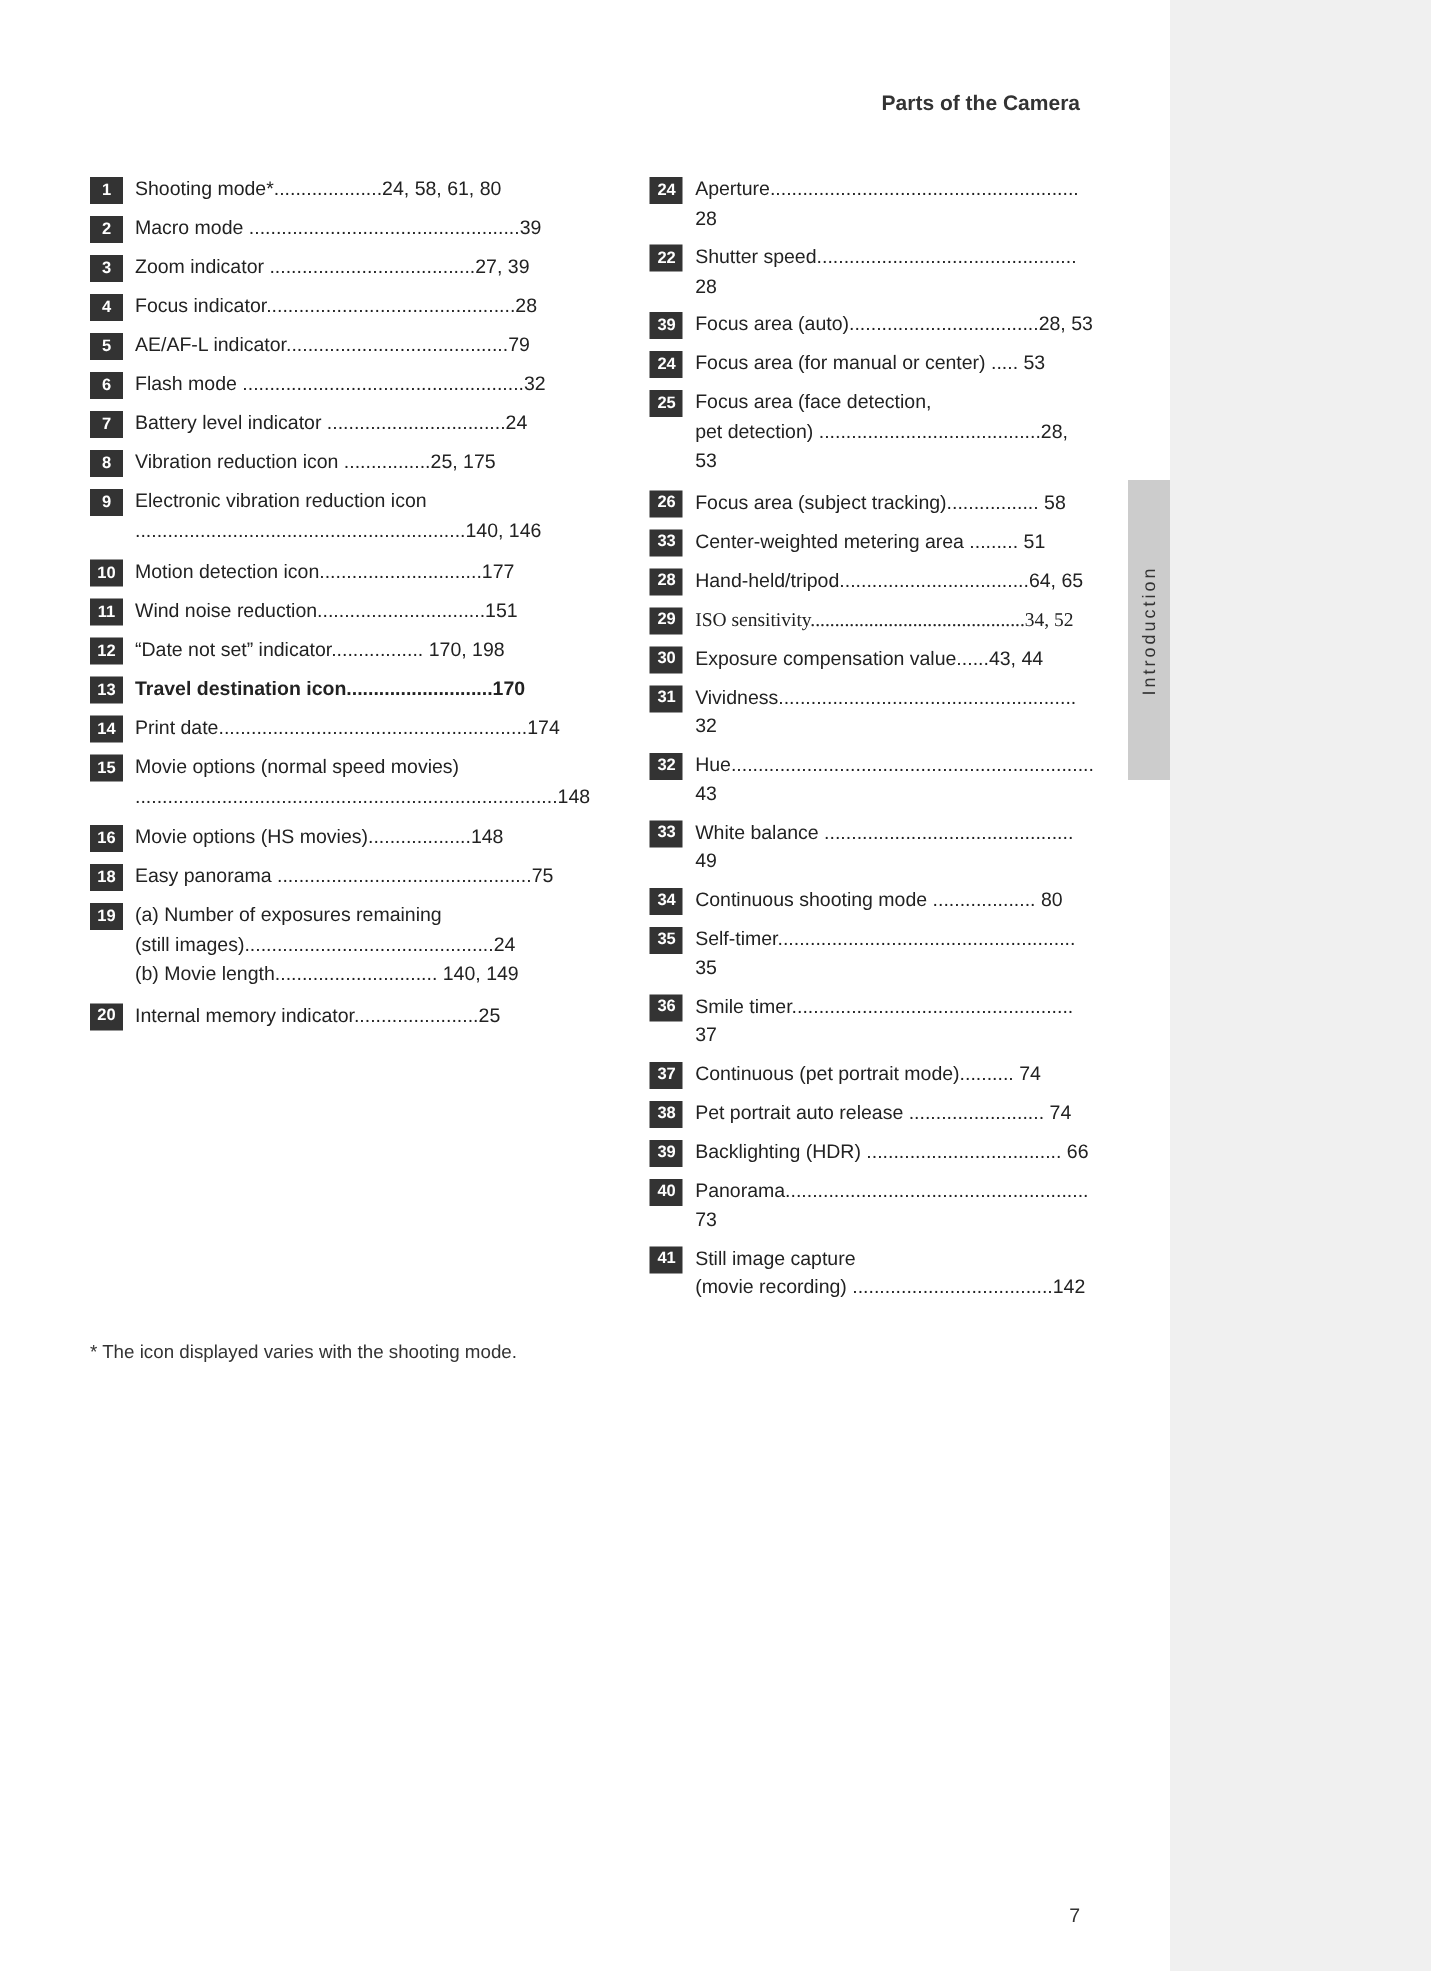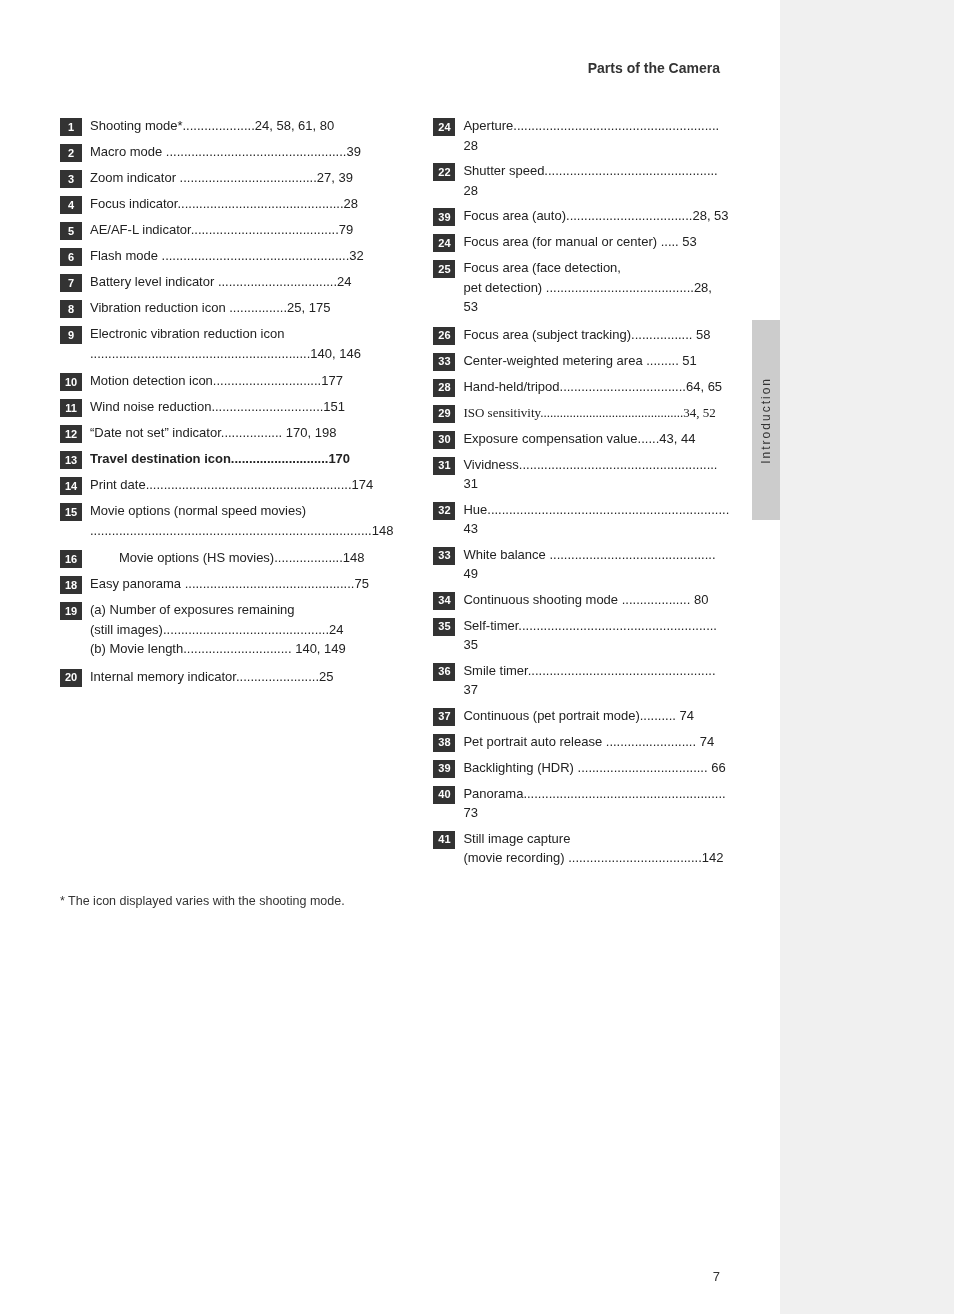--- a/index.html
+++ b/index.html
@@ -167,21 +167,21 @@
           <span class="num-badge">14</span>
           <span class="entry-text" style="white-space: pre-line;">Print date.........................................................174</span>
         </div>
         <div class="entry multi-line">
           <span class="num-badge">15</span>
           <span class="entry-text" style="white-space: pre-line;">Movie options (normal speed movies)
 ..............................................................................148</span>
         </div>
         <div class="entry">
           <span class="num-badge">16</span>
-          <span class="entry-text" style="white-space: pre-line; text-align: center;">Movie options (HS movies)...................148</span>
+          <span class="entry-text" style="white-space: pre-line;">Movie options (HS movies)...................148</span>
         </div>
         <div class="entry">
           <span class="num-badge">18</span>
           <span class="entry-text" style="white-space: pre-line;">Easy panorama ...............................................75</span>
         </div>
         <div class="entry multi-line">
           <span class="num-badge">19</span>
           <span class="entry-text" style="white-space: pre-line;">(a)  Number of exposures remaining
         (still images)..............................................24
 (b) Movie length.............................. 140, 149</span>
@@ -228,21 +228,21 @@
         <div class="entry">
           <span class="num-badge">29</span>
           <span class="entry-text" style="white-space: pre-line; font-family: Liberation Serif, serif;">ISO sensitivity............................................34, 52</span>
         </div>
         <div class="entry">
           <span class="num-badge">30</span>
           <span class="entry-text" style="white-space: pre-line;">Exposure compensation value......43, 44</span>
         </div>
         <div class="entry">
           <span class="num-badge">31</span>
-          <span class="entry-text" style="white-space: pre-line;">Vividness....................................................... 31</span>
+          <span class="entry-text" style="white-space: pre-line;">Vividness....................................................... 32</span>
         </div>
         <div class="entry">
           <span class="num-badge">32</span>
           <span class="entry-text" style="white-space: pre-line;">Hue................................................................... 43</span>
         </div>
         <div class="entry">
           <span class="num-badge">33</span>
           <span class="entry-text" style="white-space: pre-line;">White balance .............................................. 49</span>
         </div>
         <div class="entry">

